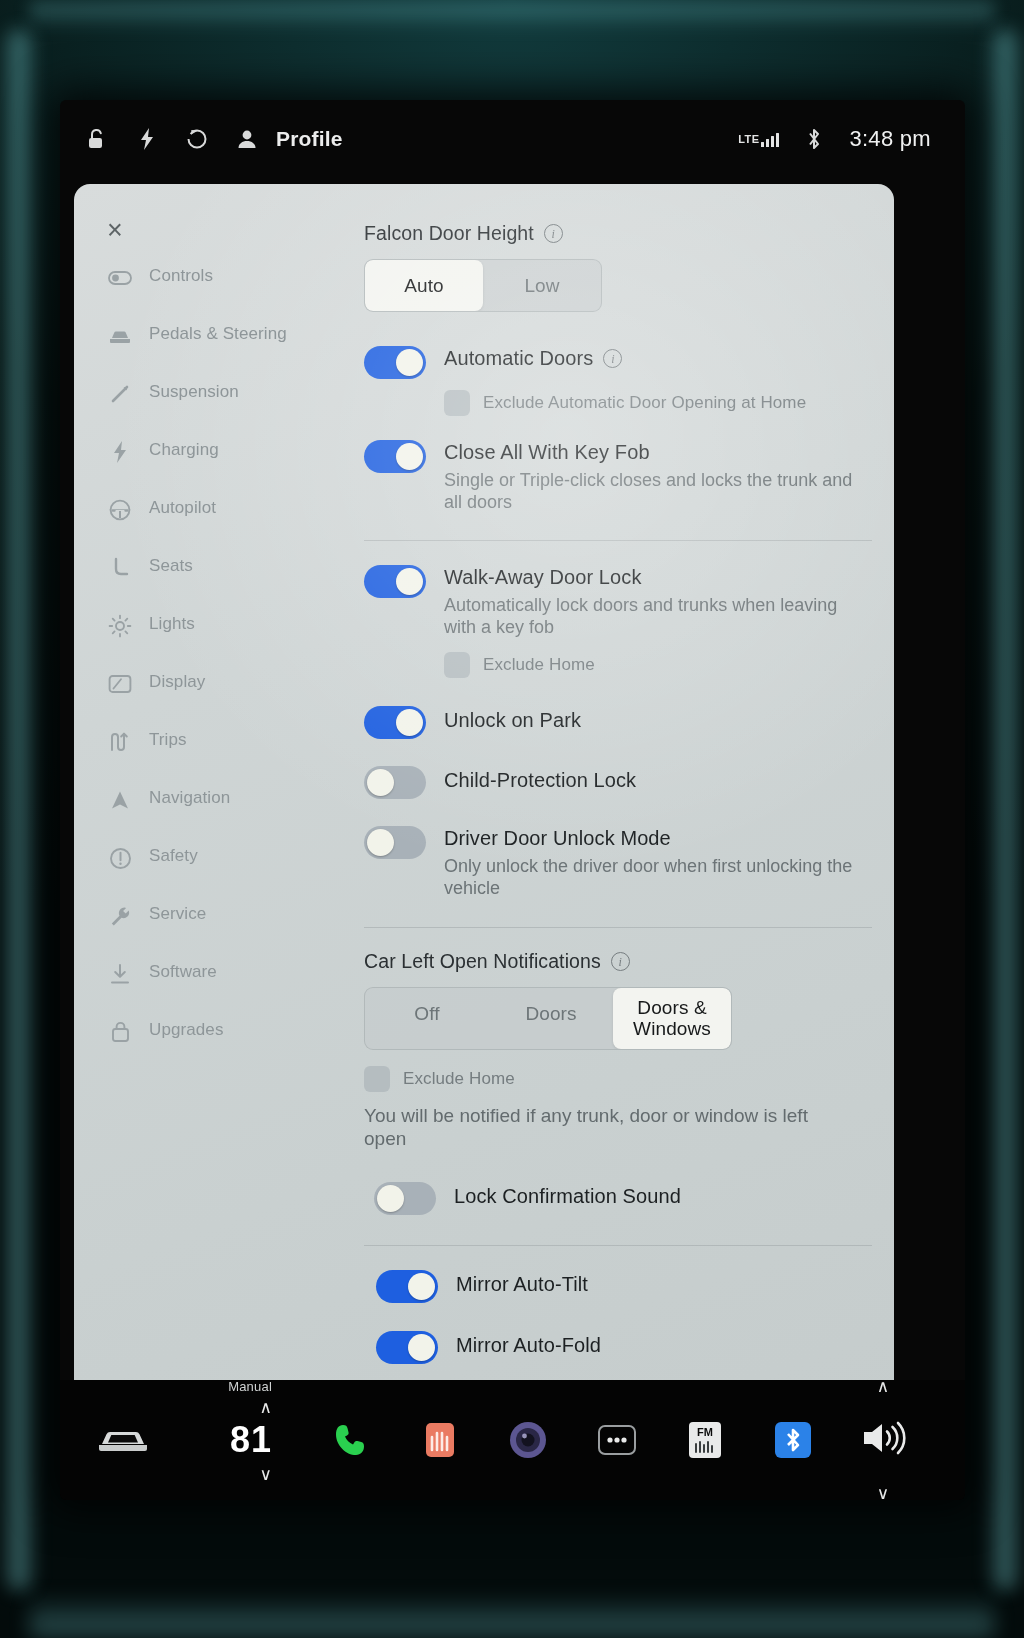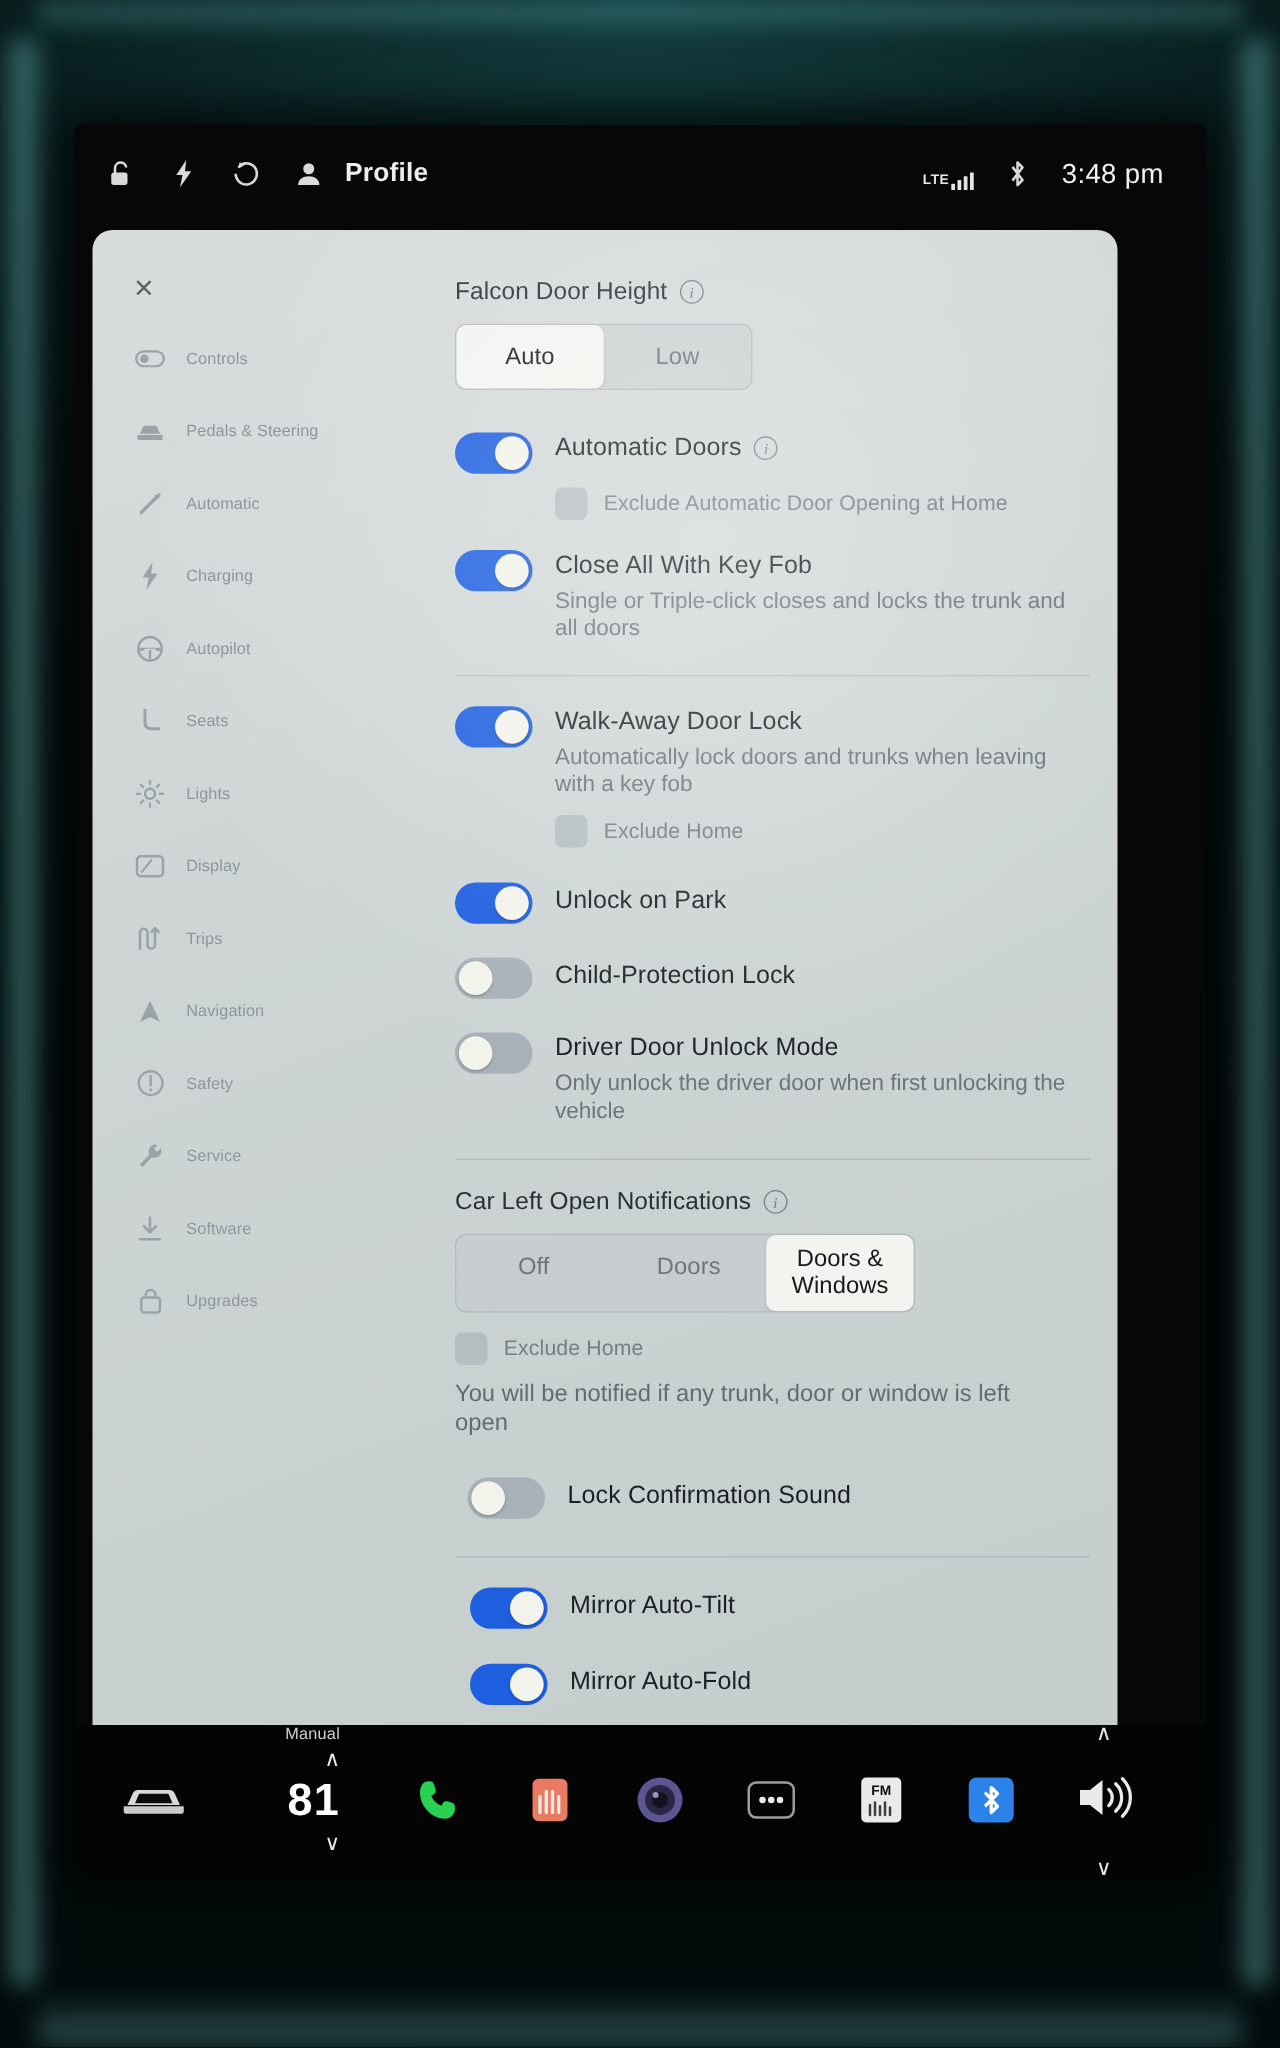--- a/index.html
+++ b/index.html
@@ -53,21 +53,21 @@
     overflow: hidden;
   }
 
   
   #statusbar {
     position: absolute; left: 0; top: 0; width: 100%; height: 78px;
     display: flex; align-items: center;
     color: #e9eaea;
   }
   .sb-left { display: flex; align-items: center; gap: 24px; margin-left: 24px; }
-  .sb-right { display: flex; align-items: flex-end; gap: 22px; margin-left: auto; margin-right: 34px; }
+  .sb-right { display: flex; align-items: center; gap: 22px; margin-left: auto; margin-right: 34px; }
   .sb-icon { width: 26px; height: 26px; display: inline-flex; align-items: center; justify-content: center; opacity: .93; }
   .sb-icon svg { display: block; }
   #profile-label { font-size: 21px; font-weight: 700; letter-spacing: .2px; color: #eceded; margin-left: -8px; }
   .lte-wrap { display: flex; align-items: flex-end; gap: 2px; }
   .lte-text { font-size: 11px; font-weight: 700; letter-spacing: .4px; color: #e4e5e5; margin-bottom: 2px; }
   .bars { display: flex; align-items: flex-end; gap: 2px; height: 16px; }
   .bars i { display: block; width: 3px; background: #e4e5e5; border-radius: .5px; }
   .bars i:nth-child(1){height:5px}.bars i:nth-child(2){height:8px}
   .bars i:nth-child(3){height:11px}.bars i:nth-child(4){height:14px}
   #clock { font-size: 22px; font-weight: 400; color: #f0f1f1; letter-spacing: .3px; }
@@ -88,23 +88,23 @@
     position: absolute; left: 25px; top: 30px; width: 32px; height: 32px;
     display: flex; align-items: center; justify-content: center;
     font-size: 27px; color: #5d6466; font-weight: 300; line-height: 1; z-index: 5;
   }
 
   
   #sidebar {
     position: absolute; left: 18px; top: 82px; width: 258px; bottom: 20px; z-index: 4;
   }
   .nav-item {
-    display: flex; align-items: center; gap: 17px;
+    display: flex; align-items: flex-start; gap: 17px;
     height: 41px; margin-bottom: 17px; padding-left: 16px;
-    border-radius: 9px; color: #8e9699; font-size: 13px; letter-spacing: .1px;
+    border-radius: 9px; color: #8e9699; font-size: 17px; letter-spacing: .1px;
   }
   .nav-item.active { background: rgba(252,252,250,0.80); color: #16191a; font-weight: 400; }
   .nav-ico { width: 24px; height: 24px; display:flex; align-items:center; justify-content:center; flex:0 0 24px; }
   .nav-ico svg { display:block; }
 
   
   #content {
     position: absolute; left: 290px; top: 38px; right: 14px; bottom: 0;
     padding-right: 8px;
   }
@@ -251,21 +251,21 @@
           <span>Pedals &amp; Steering</span>
         </div>
 
         <div class="nav-item">
           <span class="nav-ico">
               <svg width="24" height="24" viewBox="0 0 24 24">
                 <path d="M5 19 19 5" stroke="#9aa2a5" stroke-width="2.6" stroke-linecap="round"></path>
                 <path d="M15.5 5.2 19 5l-.2 3.5z" fill="#9aa2a5"></path>
               </svg>
             </span>
-          <span>Automatic</span>
+          <span>Suspension</span>
         </div>
 
         <div class="nav-item">
           <span class="nav-ico">
               <svg width="16" height="24" viewBox="0 0 16 24">
                 <path d="M10 1 2 13h5l-2 10 9-13H9z" fill="#9aa2a5"></path>
               </svg>
             </span>
           <span>Charging</span>
         </div>

